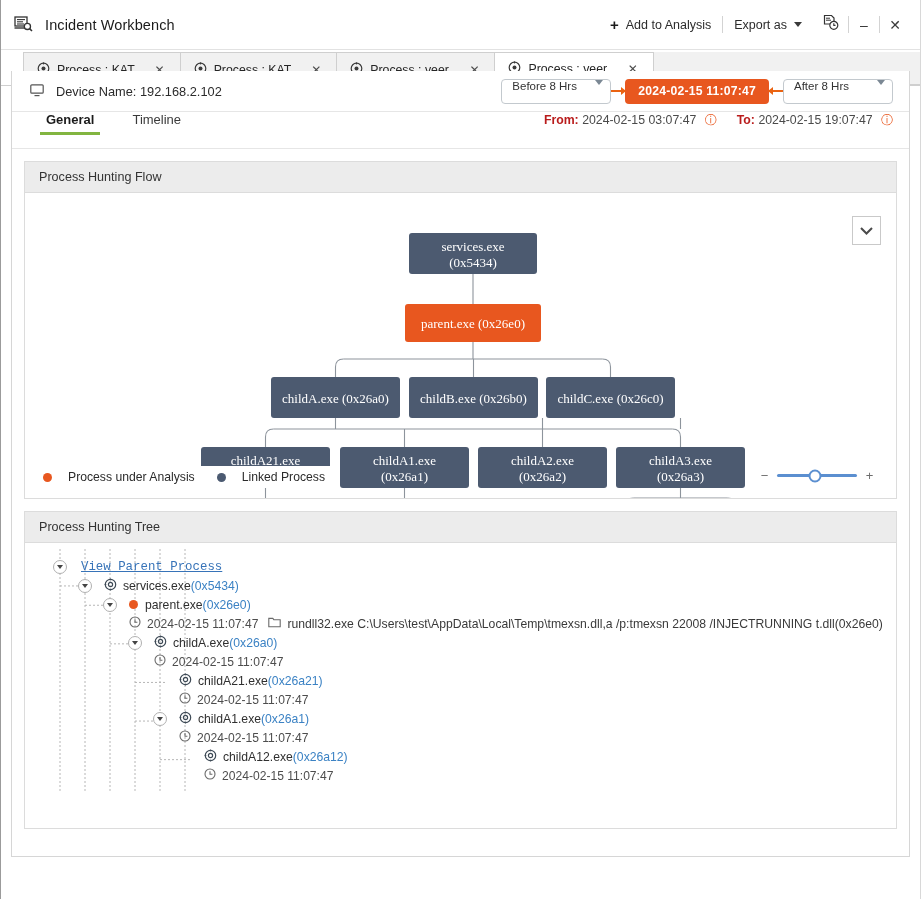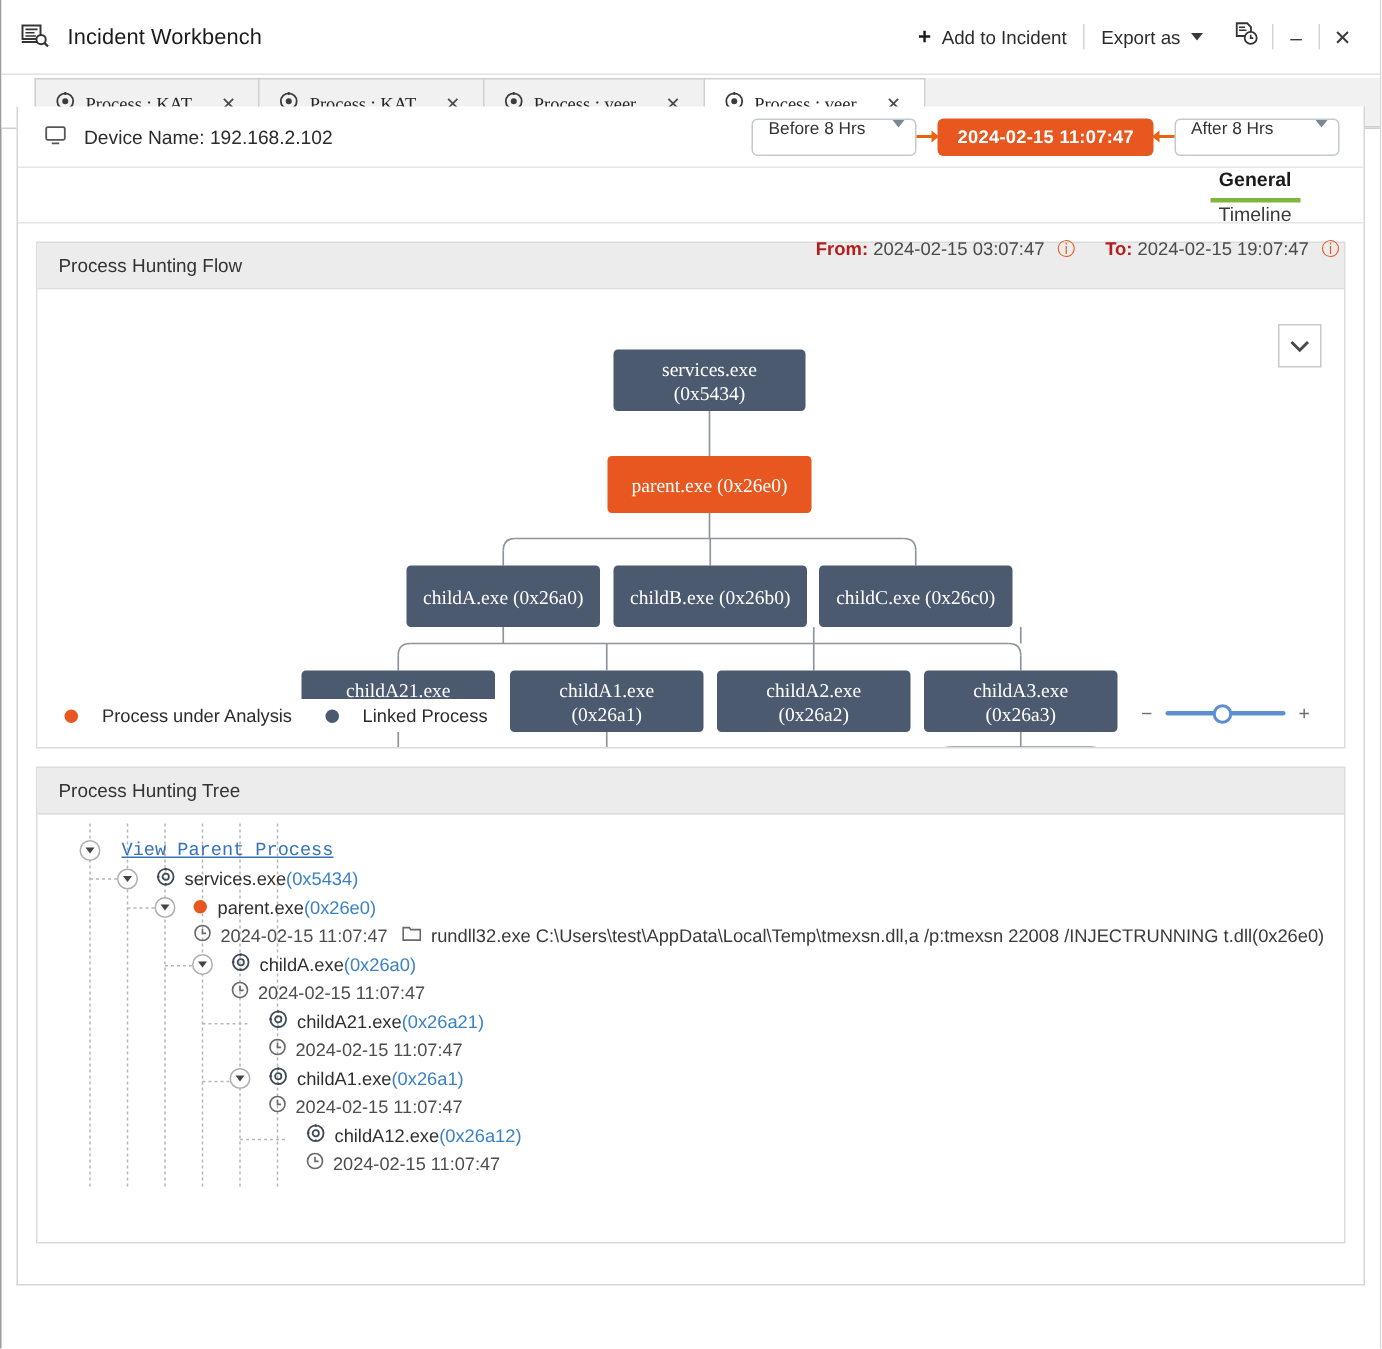--- a/index.html
+++ b/index.html
@@ -50,21 +50,21 @@
   
   .tabstrip {
     height: 36px; display: flex; align-items: flex-end;
     background: #ffffff; padding-left: 22px;
     border-bottom: 1px solid #cfcfcf;
   }
   .tab {
     height: 34px; display: flex; align-items: center; gap: 7px;
     padding: 0 15px 0 13px; font-size: 12.3px; color: #262626;
     background: #f1f1f1; border: 1px solid #cfcfcf; border-bottom: none;
-    position: relative; top: 1px; max-width: 172px; cursor: default; font-family: Liberation Serif, serif;
+    position: relative; top: 1px; max-width: 172px; cursor: default;
   }
   .tab + .tab { margin-left: -1px; }
   .tab.active { background: #ffffff; border-bottom: 1px solid #ffffff; }
   .tab-label { white-space: nowrap; overflow: hidden; }
   .tab-close { font-size: 12px; color: #4a4a4a; margin-left: 4px; }
   .tab-spacer { flex: 1; height: 33px; background: #f1f1f1;
                 border-bottom: 1px solid #cfcfcf; }
 
   
   .body-area {
@@ -103,24 +103,23 @@
     border-right: 5px solid #ea6312; border-top: 4px solid transparent;
     border-bottom: 4px solid transparent;
   }
   .time-pill {
     height: 25px; background: #e8571f; color: #fff; border-radius: 4px;
     display: flex; align-items: center; padding: 0 13px;
     font-size: 12.2px; font-weight: bold; letter-spacing: .2px; cursor: default;
   }
 
   .subtabs {
-    height: 37px; display: flex; align-items: flex-end;
+    height: 37px; display: flex; align-items: flex-start;
     padding: 0 16px 16px 28px; border-bottom: 1px solid #e6e6e6;
     position: relative;
-    flex-direction: column;
   }
   .subtab {
     font-size: 13px; color: #3a3a3a; padding: 0 6px 8px 6px;
     margin-right: 26px; cursor: default; position: relative;
   }
   .subtab.active { color: #1b1b1b; font-weight: bold; }
   .subtab.active:after {
     content: ""; position: absolute; left: 0; right: 0; bottom: 0;
     height: 3px; background: #82b540;
   }
@@ -213,21 +212,21 @@
         <line x1="0.5" y1="13" x2="13.5" y2="13" stroke="#333" stroke-width="1.4"></line>
         <circle cx="13.4" cy="11.4" r="3.1" fill="#fff" stroke="#333" stroke-width="1.3"></circle>
         <line x1="15.6" y1="13.6" x2="18" y2="16" stroke="#333" stroke-width="1.5"></line>
       </svg>
     </span>
     <span class="app-title">Incident Workbench</span>
 
     <div class="titlebar-right">
       <div class="tb-btn">
         <span class="plus-icon">+</span>
-        <span>Add to Incident</span>
+        <span>Add to Analysis</span>
       </div>
       <span class="tb-sep"></span>
       <div class="tb-btn">
         <span>Export as</span>
         <span class="caret"></span>
       </div>
       <div class="icon-btn">
         <span>
           <svg width="17" height="17" viewBox="0 0 17 17">
             <path d="M2.5 1.5 h7 l2.5 2.5 v6 h-9.5 z" fill="none" stroke="#333" stroke-width="1.2"></path>

